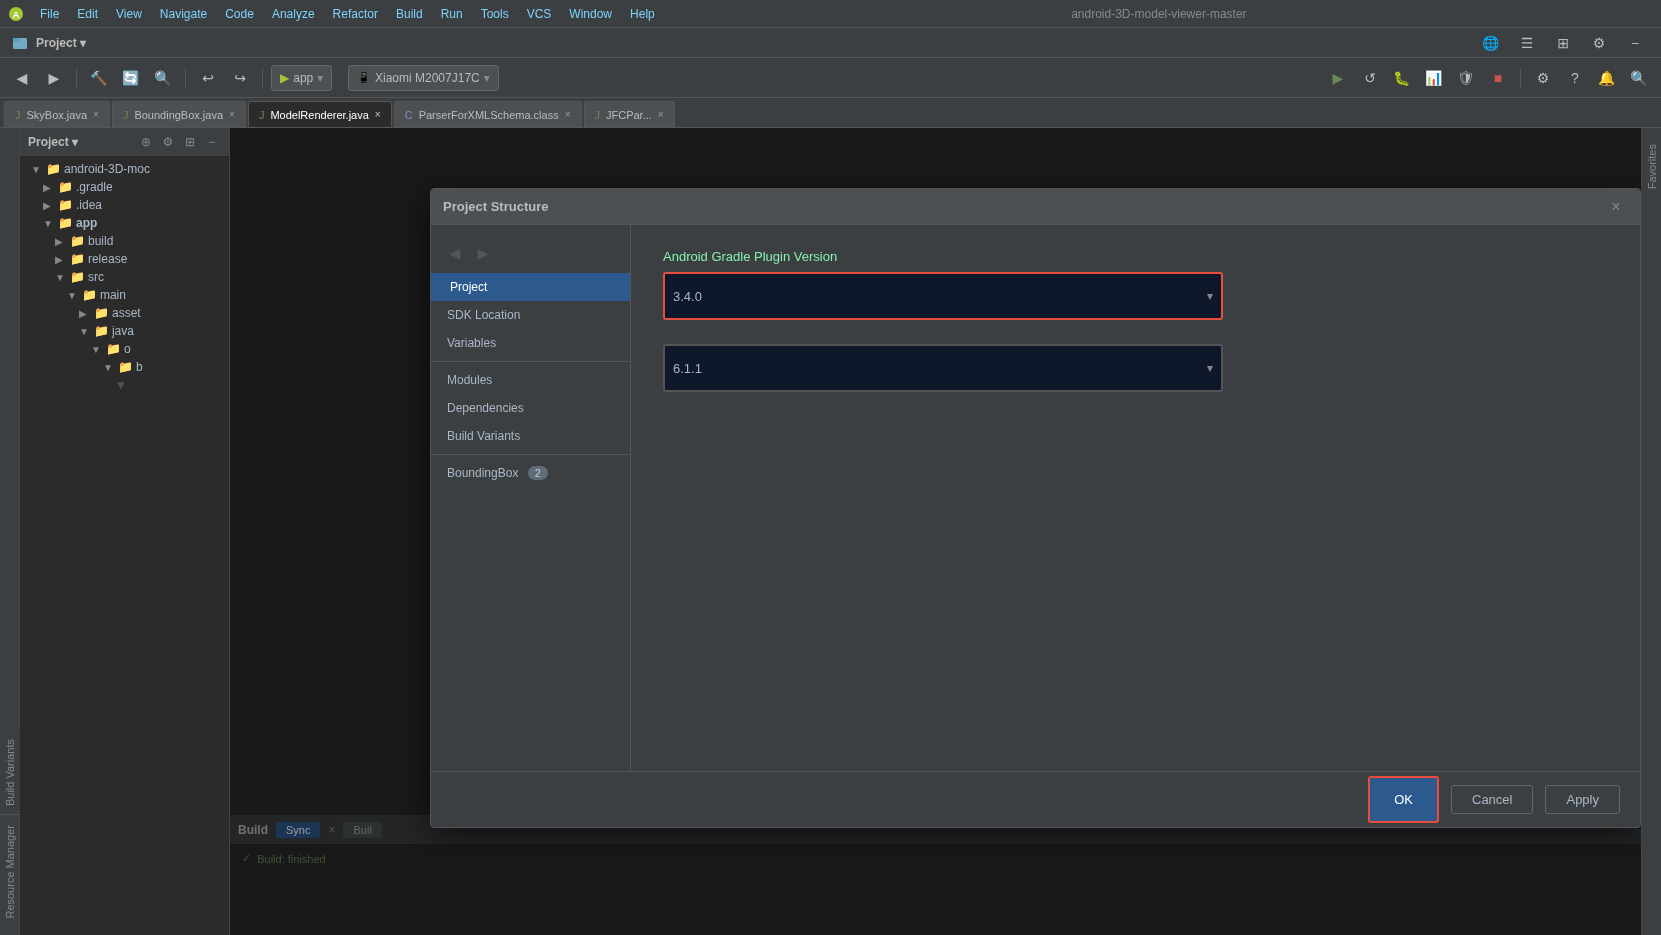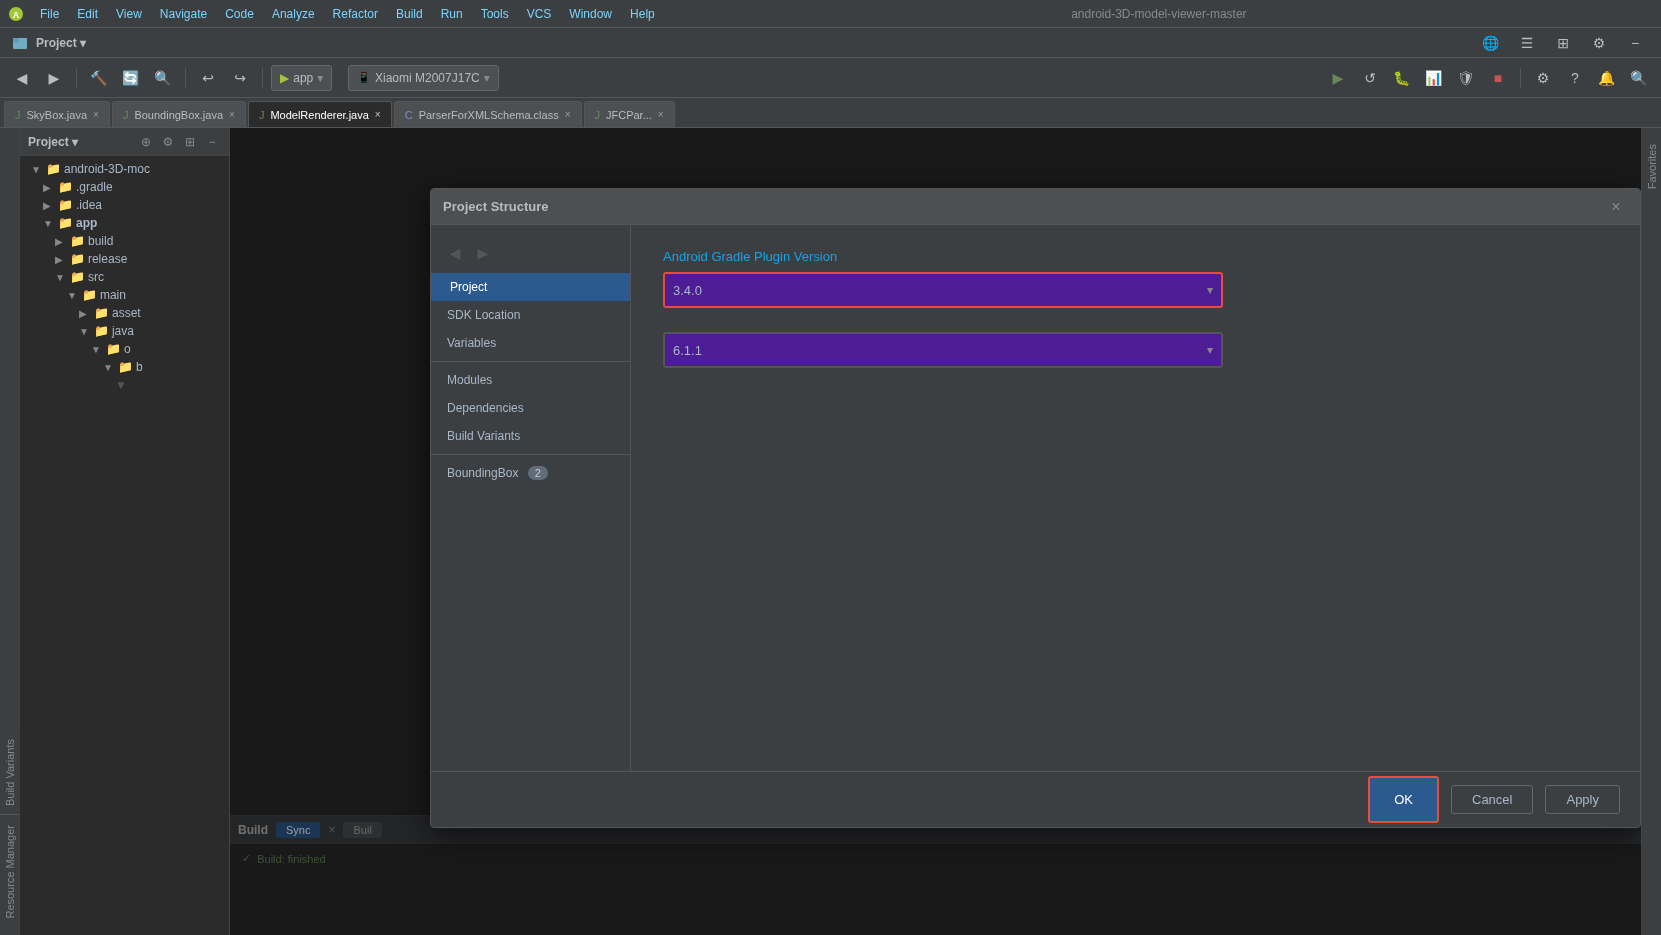--- a/index.html
+++ b/index.html
@@ -303,37 +303,37 @@
     .nav-arrow-btn.disabled { opacity: 0.3; cursor: default; }
 
     
     .dialog-content {
       flex: 1;
       padding: 24px 32px;
       overflow-y: auto;
     }
 
     .field-label {
-      color: #0ea5e9;
+      color: #86efac;
       font-size: 13px;
       margin-bottom: 8px;
     }
 
     .field-container {
       margin-bottom: 24px;
     }
 
     .dropdown-field {
       display: flex;
       align-items: center;
       border: 2px solid #e74c3c;
       border-radius: 3px;
-      background: #4c1d95;
+      background: #0f172a;
       width: 560px;
-      height: 36px;
+      height: 48px;
       padding: 0 8px;
       justify-content: space-between;
     }
     .dropdown-field.normal {
       border-color: #555;
     }
     .dropdown-value {
       color: #a9b7c6;
       font-size: 13px;
     }

